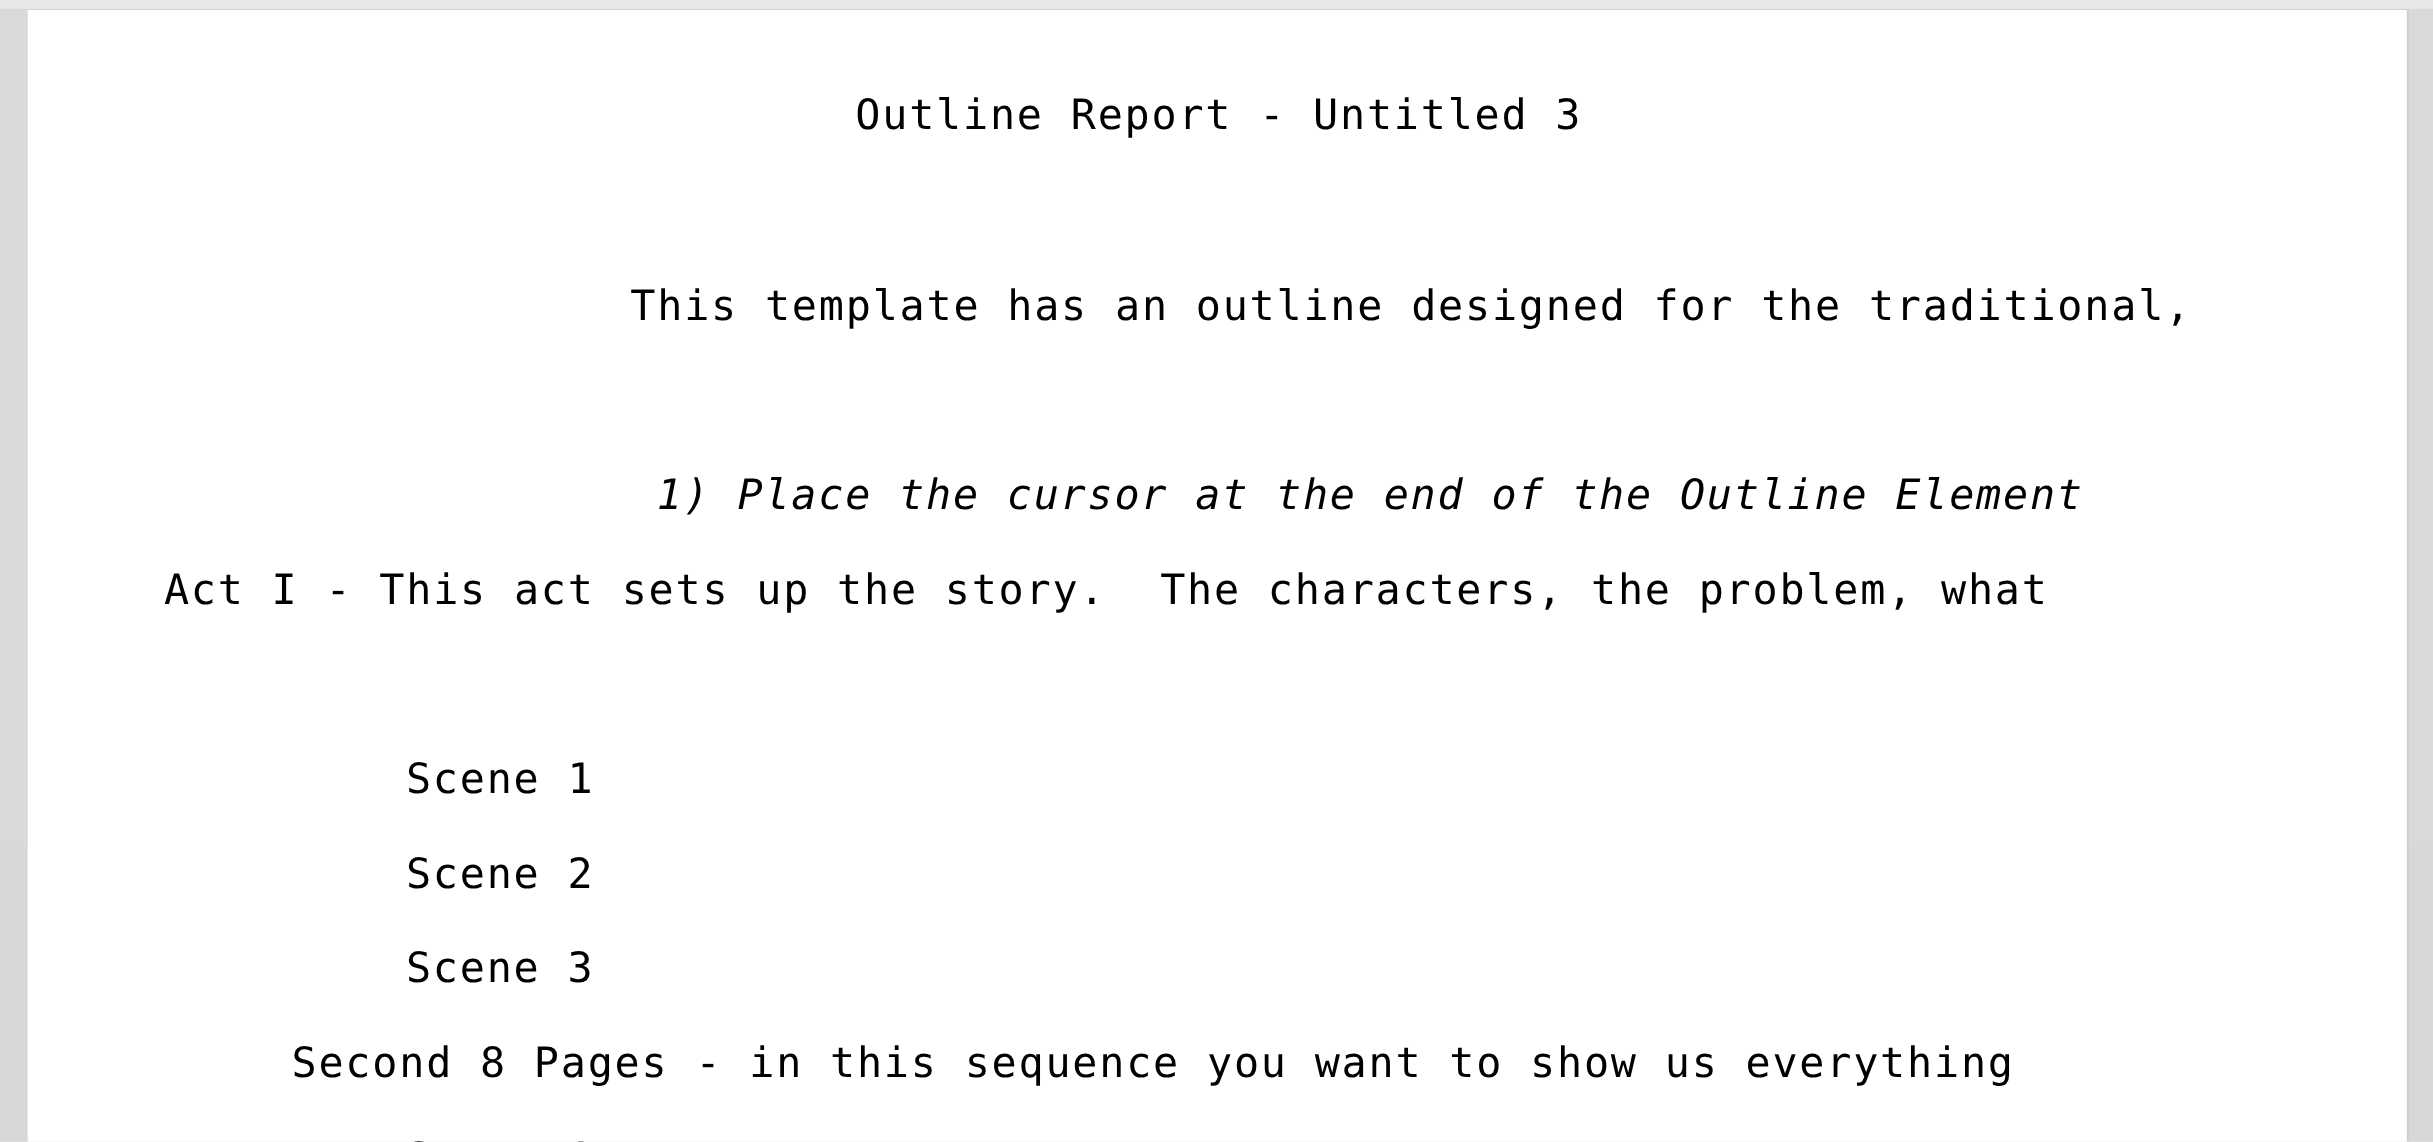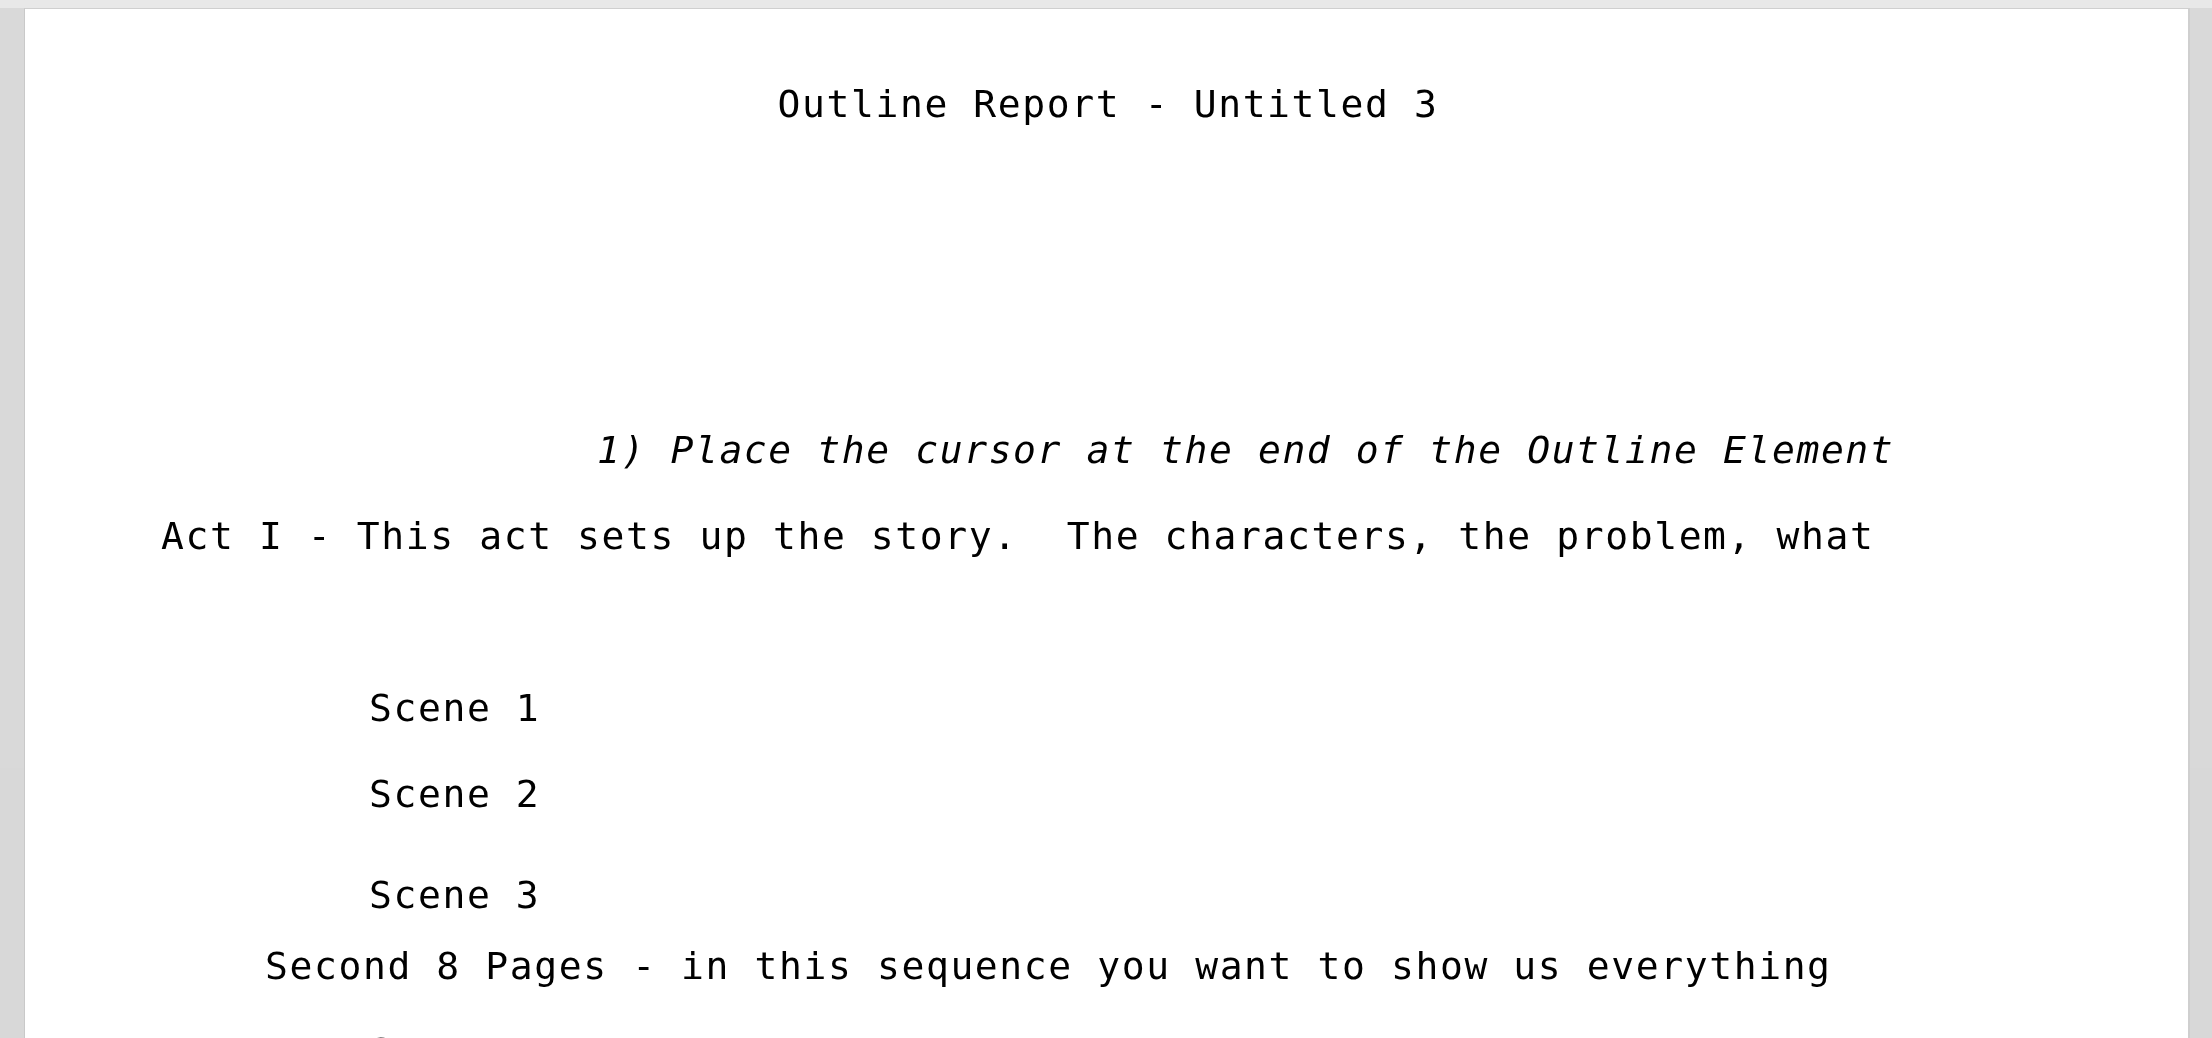--- a/index.html
+++ b/index.html
@@ -83,51 +83,52 @@
     left: 0;
     top: 72px;
     font-size: 38px;
   }
 
   .bold   { font-weight: bold; }
   .italic { font-style: italic; }
 
   
   .lvl-tpl   { left: 548px; }
-  .lvl-0     { left: 136px; }
+  .lvl-0     { left: 124px; }
   .lvl-1     { left: 240px; }
   .lvl-2     { left: 344px; }
 
   .r1  { top: 160px; }
   .r2  { top: 246px; }
   .r3  { top: 332px; }
   .r4  { top: 418px; margin-left: 24px; }
   .r5  { top: 504px; }
   .r6  { top: 590px; }
   .r7  { top: 676px; }
   .r8  { top: 762px; }
-  .r9  { top: 848px; margin-top: 15px; }
+  .r9  { top: 848px; }
   .r10 { top: 934px; }
   .r11 { top: 1020px; }
 </style>
 </head>
 <body>
 
 <div class="desktop">
 
   <div class="top-strip"></div>
 
   <div class="page">
     <div class="page-right-shade"></div>
 
     <div class="doc">
 
       <div class="line title">Outline Report - Untitled 3</div>
 
 
+      <div class="line lvl-tpl r2">This template has an outline designed for the traditional,</div>
 
 
       <div class="line lvl-tpl r4 italic">1) Place the cursor at the end of the Outline Element</div>
 
       <div class="line lvl-0 r5">Act I - This act sets up the story.  The characters, the problem, what</div>
 
 
       <div class="line lvl-2 r7">Scene 1</div>
 
       <div class="line lvl-2 r8">Scene 2</div>

